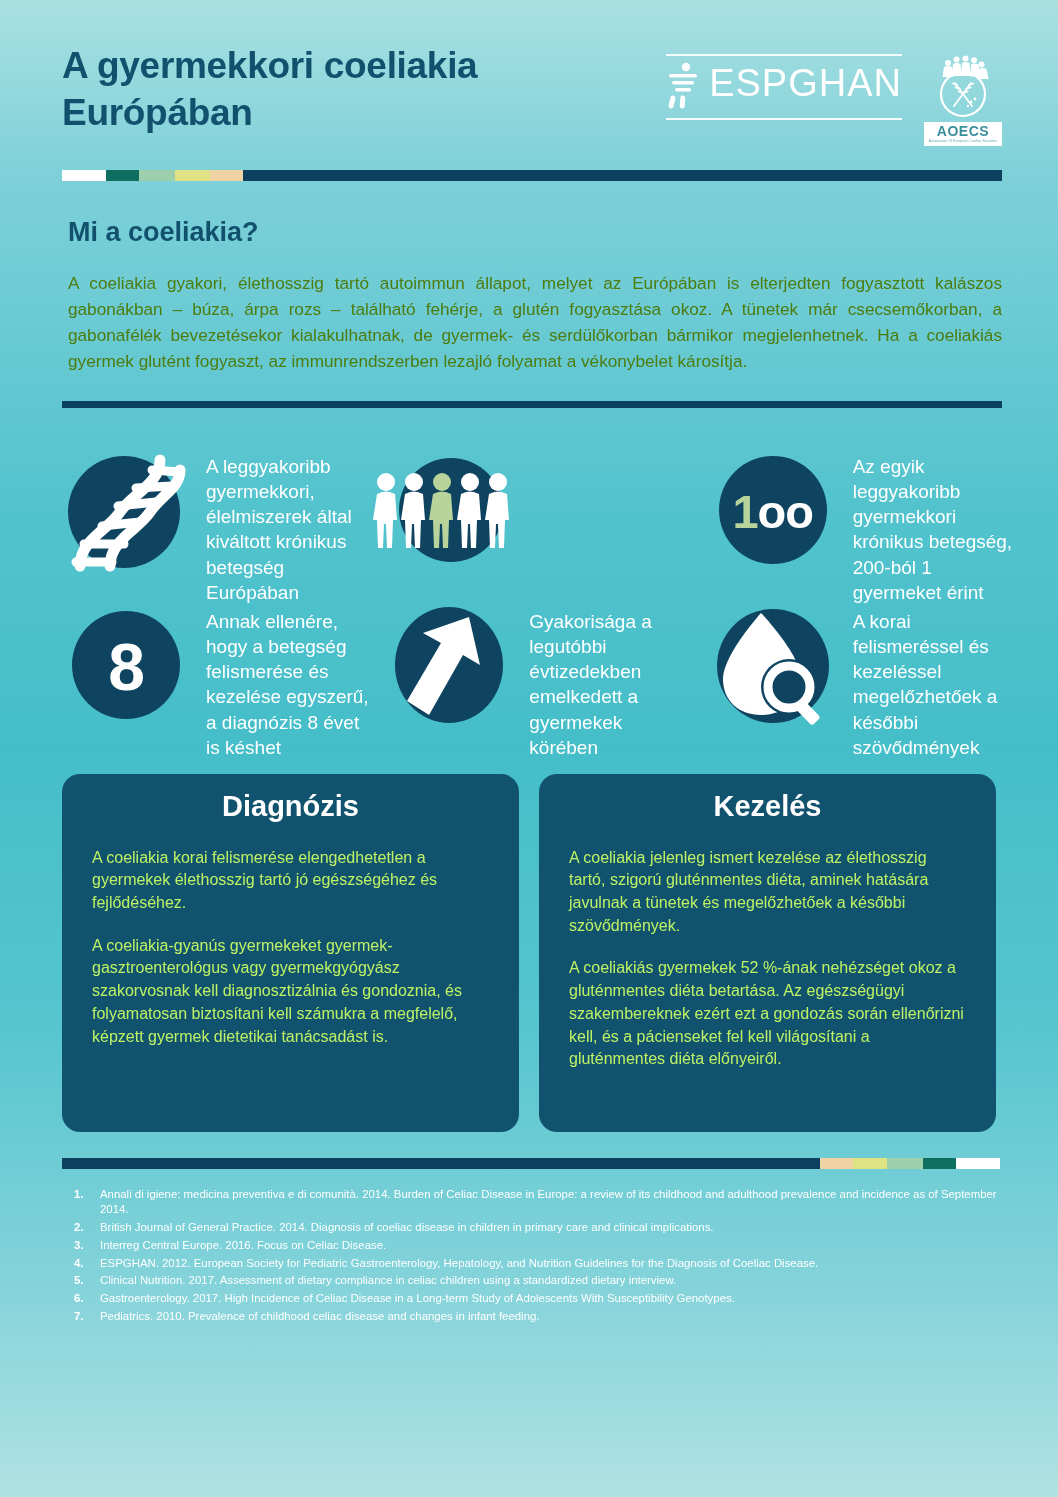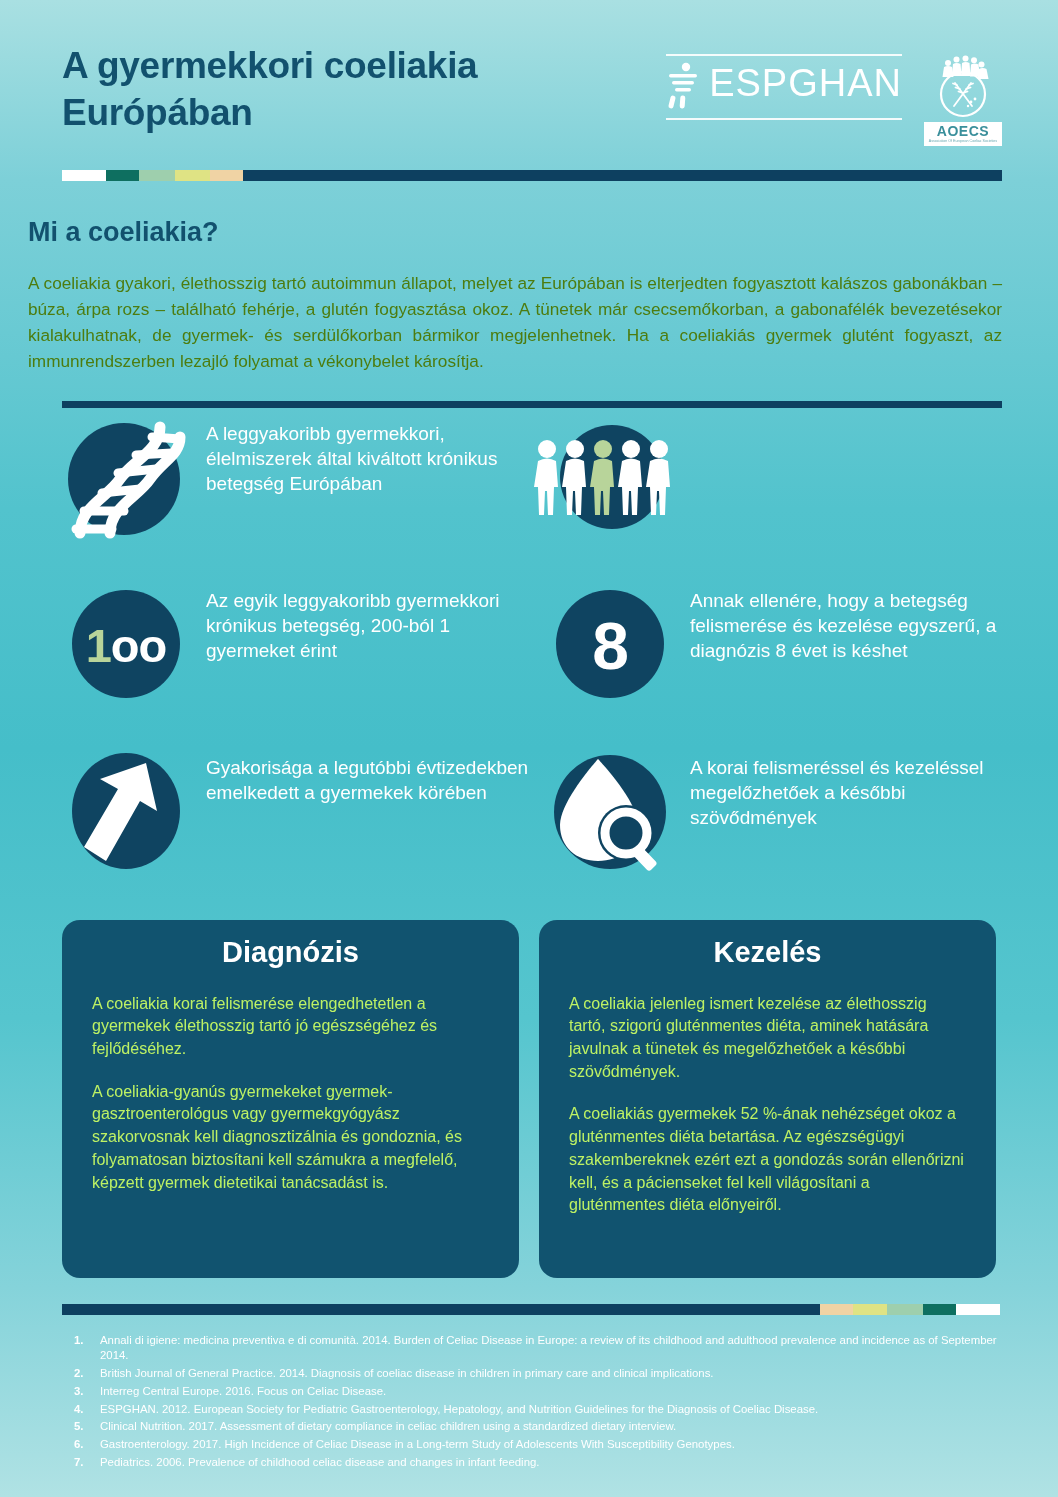--- a/index.html
+++ b/index.html
@@ -57,34 +57,34 @@
     background: #ffffff; text-align: center; padding: 2px 0 3px;
   }
   .aoecs-label .big { color: #3a8f9b; font-size: 14px; font-weight: bold; letter-spacing: .5px; display: block; line-height: 1; }
   .aoecs-label .small { color: #6aa9b2; font-size: 3.6px; display: block; line-height: 1.25; padding-top: 1px; }
 
   
   .seg-bar { display: flex; height: 11px; margin: 24px 56px 0 62px; }
   .seg-bar .seg { height: 100%; }
 
   
-  .section { padding: 0 56px 0 28px; }
+  .section { padding: 0 56px 0 68px; }
   .h2 {
     color: #12516e; font-size: 27px; font-weight: bold; margin-top: 36px;
   }
   .intro {
     color: #4d7c0f; font-size: 17.2px; line-height: 1.52; margin-top: 22px;
     text-align: justify; text-justify: inter-word;
   }
   .rule { height: 7px; background: #0d4060; margin: 26px 56px 0 62px; }
 
   
   .facts {
-    display: grid; grid-template-columns: 1fr 1fr; column-gap: 14px; row-gap: 0;
-    padding: 0 40px 0 62px; margin-top: 7px; gap: 12px;
+    display: grid; grid-template-columns: 1fr 1fr 1fr; column-gap: 14px; row-gap: 0;
+    padding: 0 40px 0 62px; margin-top: 40px;
   }
   .fact { display: flex; align-items: flex-start; gap: 16px; height: 155px; }
   .fact .art { width: 128px; min-width: 128px; height: 128px; position: relative; }
   .fact .txt { color: #ffffff; font-size: 19px; line-height: 1.33; font-weight: 500; padding-top: 6px; }
 
   .disc {
     position: absolute; border-radius: 50%; background: #0f4461;
   }
 
   
@@ -334,18 +334,18 @@
         <div class="ref">
           <span class="n">5.</span>
           <span class="t">Clinical Nutrition. 2017. Assessment of dietary compliance in celiac children using a standardized dietary interview.</span>
         </div>
         <div class="ref">
           <span class="n">6.</span>
           <span class="t">Gastroenterology. 2017. High Incidence of Celiac Disease in a Long-term Study of Adolescents With Susceptibility Genotypes.</span>
         </div>
         <div class="ref">
           <span class="n">7.</span>
-          <span class="t">Pediatrics. 2006. Prevalence of childhood celiac disease and changes in infant feeding.</span>
+          <span class="t">Pediatrics. 2010. Prevalence of childhood celiac disease and changes in infant feeding.</span>
         </div>
       </div>
   </div>
 
 </div>
 
 </body></html>

